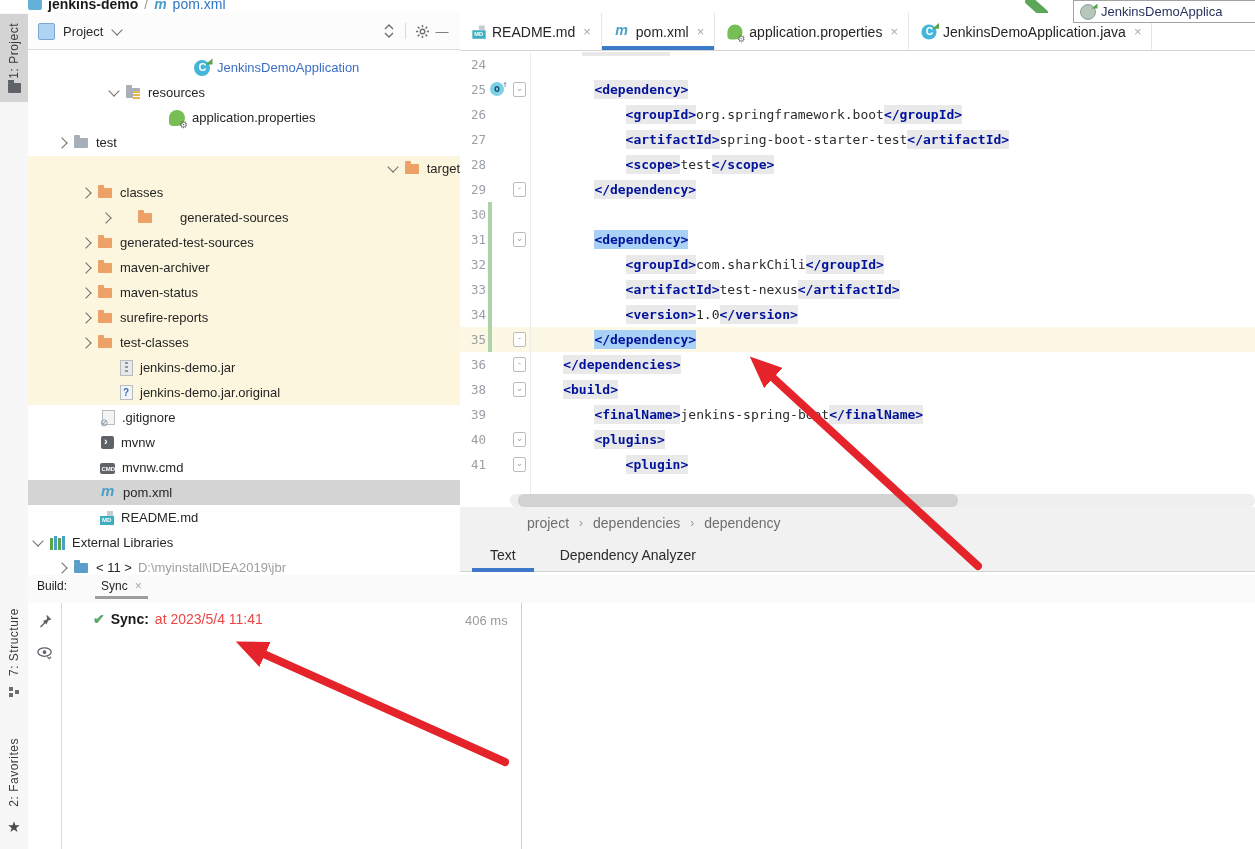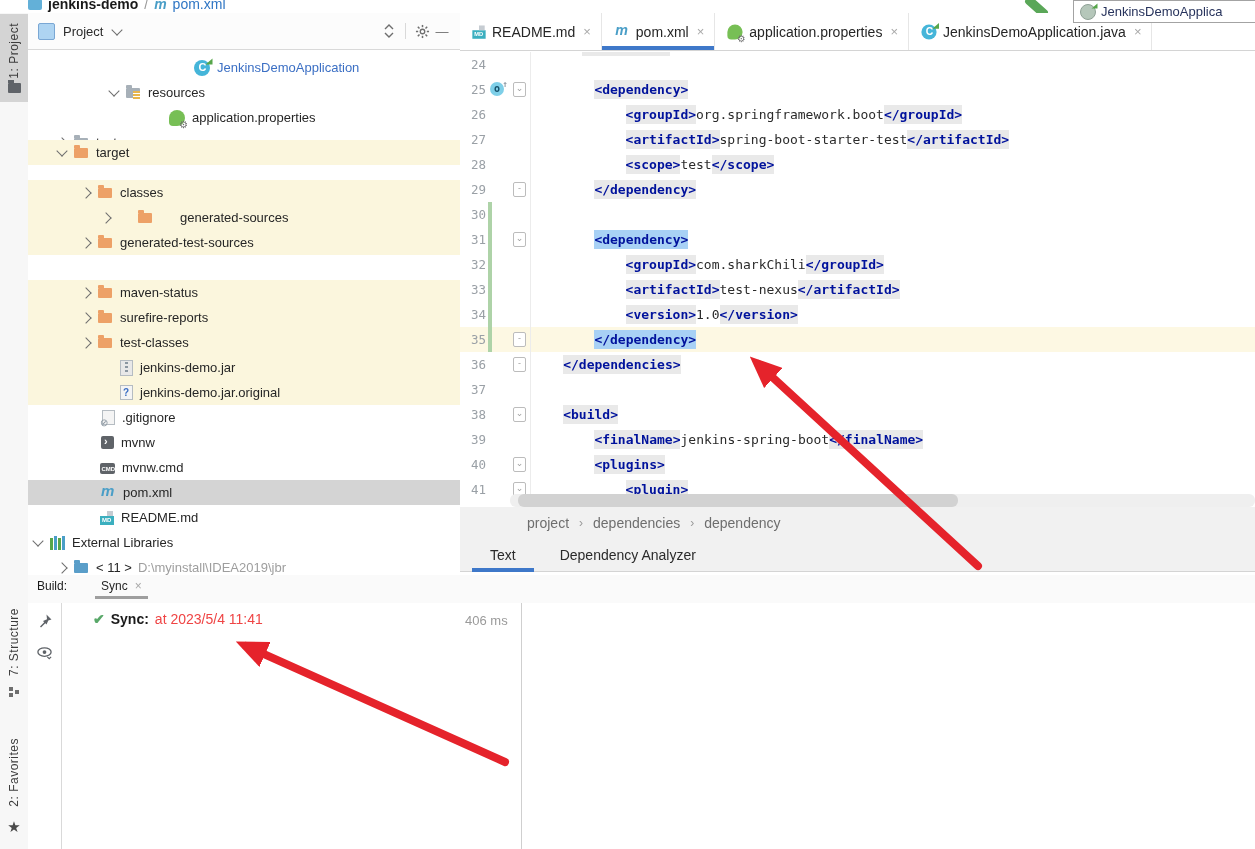--- a/index.html
+++ b/index.html
@@ -259,21 +259,21 @@
           <span class="tlabel">application.properties</span>
         </div>
         <div class="trow" style="top: 78px;">
           <span style="display: inline-block; width: 30px; flex: 0 0 auto;"></span>
           <span class="chev closed"></span>
           <span class="ticon f-gray">
             <span class="fold16"></span>
           </span>
           <span class="tlabel">test</span>
         </div>
-        <div class="trow yellow" style="top: 88px;">
+        <div class="trow yellow" style="top: 104px; justify-content: flex-end;">
           <span style="display: inline-block; width: 30px; flex: 0 0 auto;"></span>
           <span class="chev open"></span>
           <span class="ticon f-orange">
             <span class="fold16"></span>
           </span>
           <span class="tlabel">target</span>
         </div>
         <div class="trow yellow" style="top: 128px;">
           <span style="display: inline-block; width: 54px; flex: 0 0 auto;"></span>
           <span class="chev closed"></span>
@@ -290,20 +290,28 @@
           </span>
           <span class="tlabel">generated-sources</span>
         </div>
         <div class="trow yellow" style="top: 178px;">
           <span style="display: inline-block; width: 54px; flex: 0 0 auto;"></span>
           <span class="chev closed"></span>
           <span class="ticon f-orange">
             <span class="fold16"></span>
           </span>
           <span class="tlabel">generated-test-sources</span>
+        </div>
+        <div class="trow yellow" style="top: 203px;">
+          <span style="display: inline-block; width: 54px; flex: 0 0 auto;"></span>
+          <span class="chev closed"></span>
+          <span class="ticon f-orange">
+            <span class="fold16"></span>
+          </span>
+          <span class="tlabel">maven-archiver</span>
         </div>
         <div class="trow yellow" style="top: 228px;">
           <span style="display: inline-block; width: 54px; flex: 0 0 auto;"></span>
           <span class="chev closed"></span>
           <span class="ticon f-orange">
             <span class="fold16"></span>
           </span>
           <span class="tlabel">maven-status</span>
         </div>
         <div class="trow yellow" style="top: 253px;">
@@ -506,26 +514,20 @@
           </span>
           <span class="codetxt" style="padding-left: 62.4px;"><span class="tok tagsel">&lt;/dependency&gt;</span></span>
         </div>
         <div class="cline">
           <span class="ln">36</span>
           <span class="gut"></span>
           <span class="fold">
             <span class="fmark">‐</span>
           </span>
           <span class="codetxt" style="padding-left: 31.2px;"><span class="tok tag">&lt;/dependencies&gt;</span></span>
-        </div>
-        <div class="cline">
-          <span class="ln">37</span>
-          <span class="gut"></span>
-          <span class="fold"></span>
-          <span class="codetxt" style="padding-left: 0px;"></span>
         </div>
         <div class="cline">
           <span class="ln">38</span>
           <span class="gut"></span>
           <span class="fold">
             <span class="fmark">⌄</span>
           </span>
           <span class="codetxt" style="padding-left: 31.2px;"><span class="tok tag">&lt;build&gt;</span></span>
         </div>
         <div class="cline">

